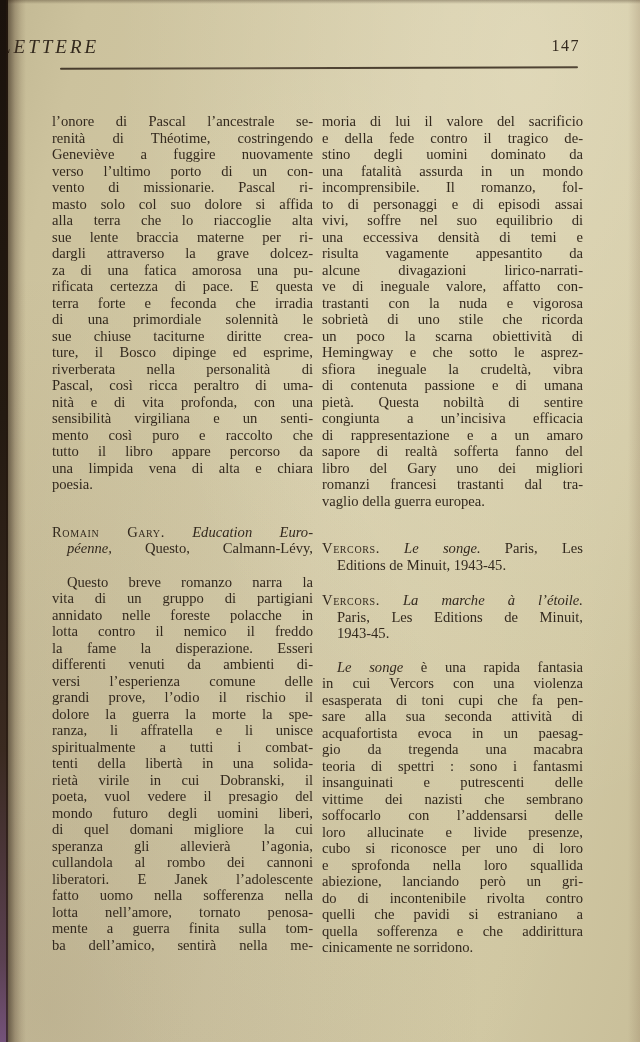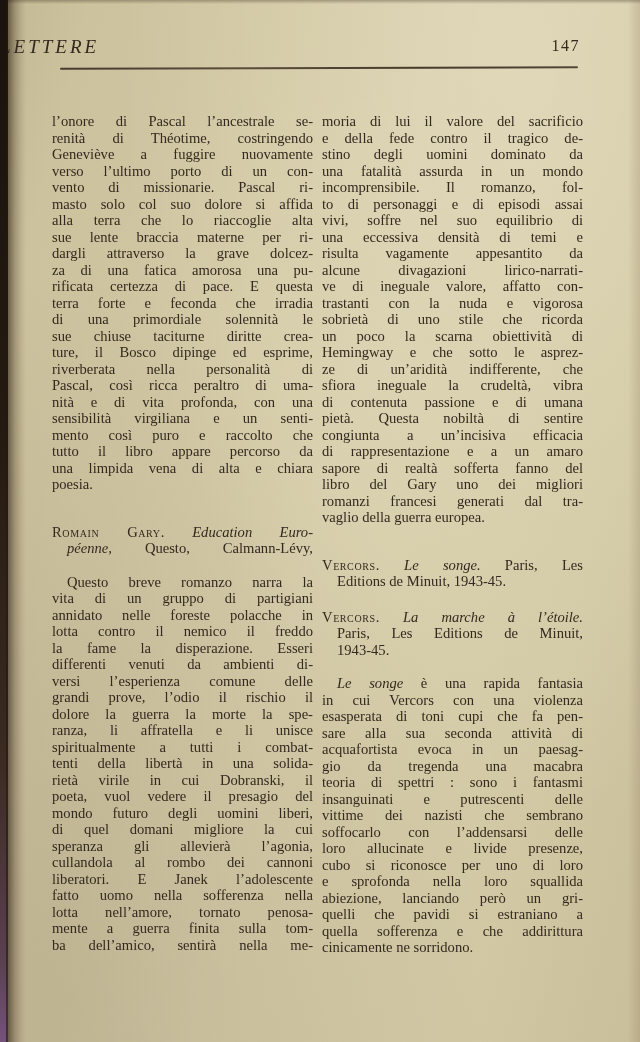--- a/index.html
+++ b/index.html
@@ -143,49 +143,49 @@
         <div class="line"><span class="seg-n">to di personaggi e di episodi assai</span></div>
         <div class="line"><span class="seg-n">vivi, soffre nel suo equilibrio di</span></div>
         <div class="line"><span class="seg-n">una eccessiva densità di temi e</span></div>
         <div class="line"><span class="seg-n">risulta vagamente appesantito da</span></div>
         <div class="line"><span class="seg-n">alcune divagazioni lirico-narrati-</span></div>
         <div class="line"><span class="seg-n">ve di ineguale valore, affatto con-</span></div>
         <div class="line"><span class="seg-n">trastanti con la nuda e vigorosa</span></div>
         <div class="line"><span class="seg-n">sobrietà di uno stile che ricorda</span></div>
         <div class="line"><span class="seg-n">un poco la scarna obiettività di</span></div>
         <div class="line"><span class="seg-n">Hemingway e che sotto le asprez-</span></div>
-        <div class="line"><span class="seg-n">ze di un’aridità indifferente, che</span></div>
         <div class="line"><span class="seg-n">sfiora ineguale la crudeltà, vibra</span></div>
         <div class="line"><span class="seg-n">di contenuta passione e di umana</span></div>
         <div class="line"><span class="seg-n">pietà. Questa nobiltà di sentire</span></div>
         <div class="line"><span class="seg-n">congiunta a un’incisiva efficacia</span></div>
         <div class="line"><span class="seg-n">di rappresentazione e a un amaro</span></div>
         <div class="line"><span class="seg-n">sapore di realtà sofferta fanno del</span></div>
         <div class="line"><span class="seg-n">libro del Gary uno dei migliori</span></div>
-        <div class="line"><span class="seg-n">romanzi francesi generati dal tra-</span></div>
+        <div class="line"><span class="seg-n">romanzi francesi trastanti dal tra-</span></div>
         <div class="line short"><span class="seg-n">vaglio della guerra europea.</span></div>
         <div class="line gap-lg"><span class="seg-sc">Vercors.</span><span class="seg-i"> Le songe.</span><span class="seg-n"> Paris, Les</span></div>
         <div class="line short hang"><span class="seg-n">Editions de Minuit, 1943-45.</span></div>
         <div class="line gap-sm"><span class="seg-sc">Vercors.</span><span class="seg-i"> La marche à l’étoile.</span></div>
         <div class="line hang"><span class="seg-n">Paris, Les Editions de Minuit,</span></div>
         <div class="line short hang"><span class="seg-n">1943-45.</span></div>
         <div class="line indent gap-md"><span class="seg-i">Le songe</span><span class="seg-n"> è una rapida fantasia</span></div>
         <div class="line"><span class="seg-n">in cui Vercors con una violenza</span></div>
         <div class="line"><span class="seg-n">esasperata di toni cupi che fa pen-</span></div>
         <div class="line"><span class="seg-n">sare alla sua seconda attività di</span></div>
         <div class="line"><span class="seg-n">acquafortista evoca in un paesag-</span></div>
         <div class="line"><span class="seg-n">gio da tregenda una macabra</span></div>
         <div class="line"><span class="seg-n">teoria di spettri : sono i fantasmi</span></div>
         <div class="line"><span class="seg-n">insanguinati e putrescenti delle</span></div>
         <div class="line"><span class="seg-n">vittime dei nazisti che sembrano</span></div>
         <div class="line"><span class="seg-n">soffocarlo con l’addensarsi delle</span></div>
         <div class="line"><span class="seg-n">loro allucinate e livide presenze,</span></div>
         <div class="line"><span class="seg-n">cubo si riconosce per uno di loro</span></div>
         <div class="line"><span class="seg-n">e sprofonda nella loro squallida</span></div>
         <div class="line"><span class="seg-n">abiezione, lanciando però un gri-</span></div>
+        <div class="line"><span class="seg-n">do di incontenibile rivolta contro</span></div>
         <div class="line"><span class="seg-n">quelli che pavidi si estraniano a</span></div>
         <div class="line"><span class="seg-n">quella sofferenza e che addirittura</span></div>
         <div class="line short"><span class="seg-n">cinicamente ne sorridono.</span></div>
       </div>
   </div>
 
   <div class="binding-core"></div>
   <div class="binding-fade"></div>
 </div>
 

